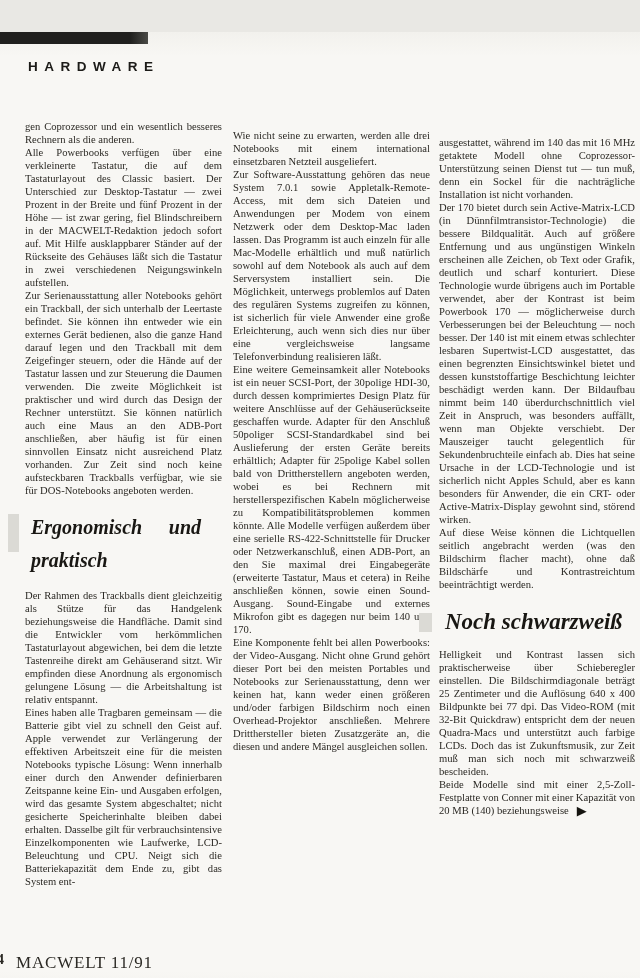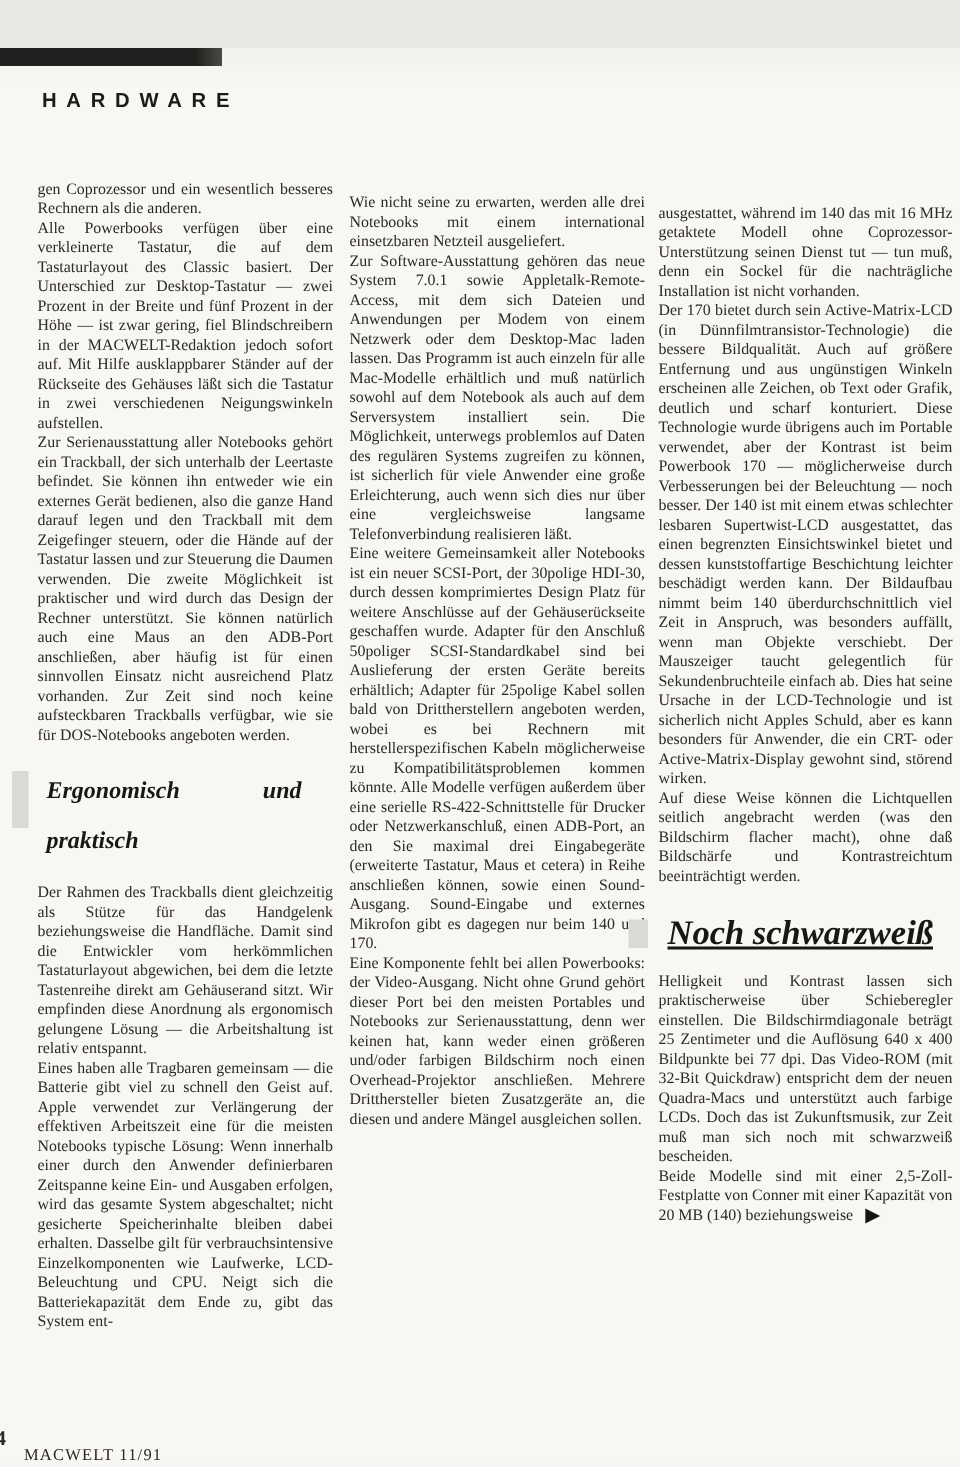--- a/index.html
+++ b/index.html
@@ -34,40 +34,40 @@
   .heading-wrap{position:relative;margin:14px 0 12px 0;}
   .heading-wrap.hw2{margin:16px 0 11px 0;}
   .marker{
     position:absolute;background:#dbdad5;
   }
   .marker-1{left:-17px;top:3px;width:11px;height:38px;}
   .marker-2{left:-20px;top:6px;width:13px;height:19px;}
   .col-heading{
     margin:0;padding:0 0 0 6px;
     font-family:"Liberation Serif", serif;font-style:italic;font-weight:600;
-    color:#191713;font-size:16px;line-height:33px;
+    color:#191713;font-size:20px;line-height:33px;
   }
   .col-heading.h1{max-width:170px;}
-  .col-heading.h2{white-space:nowrap;font-size:23px;line-height:30px;text-decoration:underline;}
+  .col-heading.h2{white-space:nowrap;font-size:23px;line-height:30px;}
   
   .cont-arrow{
     display:inline-block;margin-left:8px;color:#15140f;
     font-size:13px;line-height:13px;vertical-align:-1px;
     font-family:"DejaVu Sans", sans-serif;
   }
   
   .footer{
     position:absolute;left:0;top:920px;width:640px;height:18px;
     font-family:"Liberation Serif", serif;color:#2b2924;
   }
   .page-num{
     position:absolute;left:-3px;top:0;font-weight:bold;font-size:14px;
   }
   .issue{
-    position:absolute;left:16px;top:12px;font-size:11px;letter-spacing:0.8px;
+    position:absolute;left:16px;top:1px;font-size:17px;letter-spacing:0.8px;
   }
   .bottom-rule{
     position:absolute;left:0;top:969px;width:640px;height:1px;background:#b9b7b2;
   }
 </style>
 </head>
 <body>
 
 <div class="page">
 

